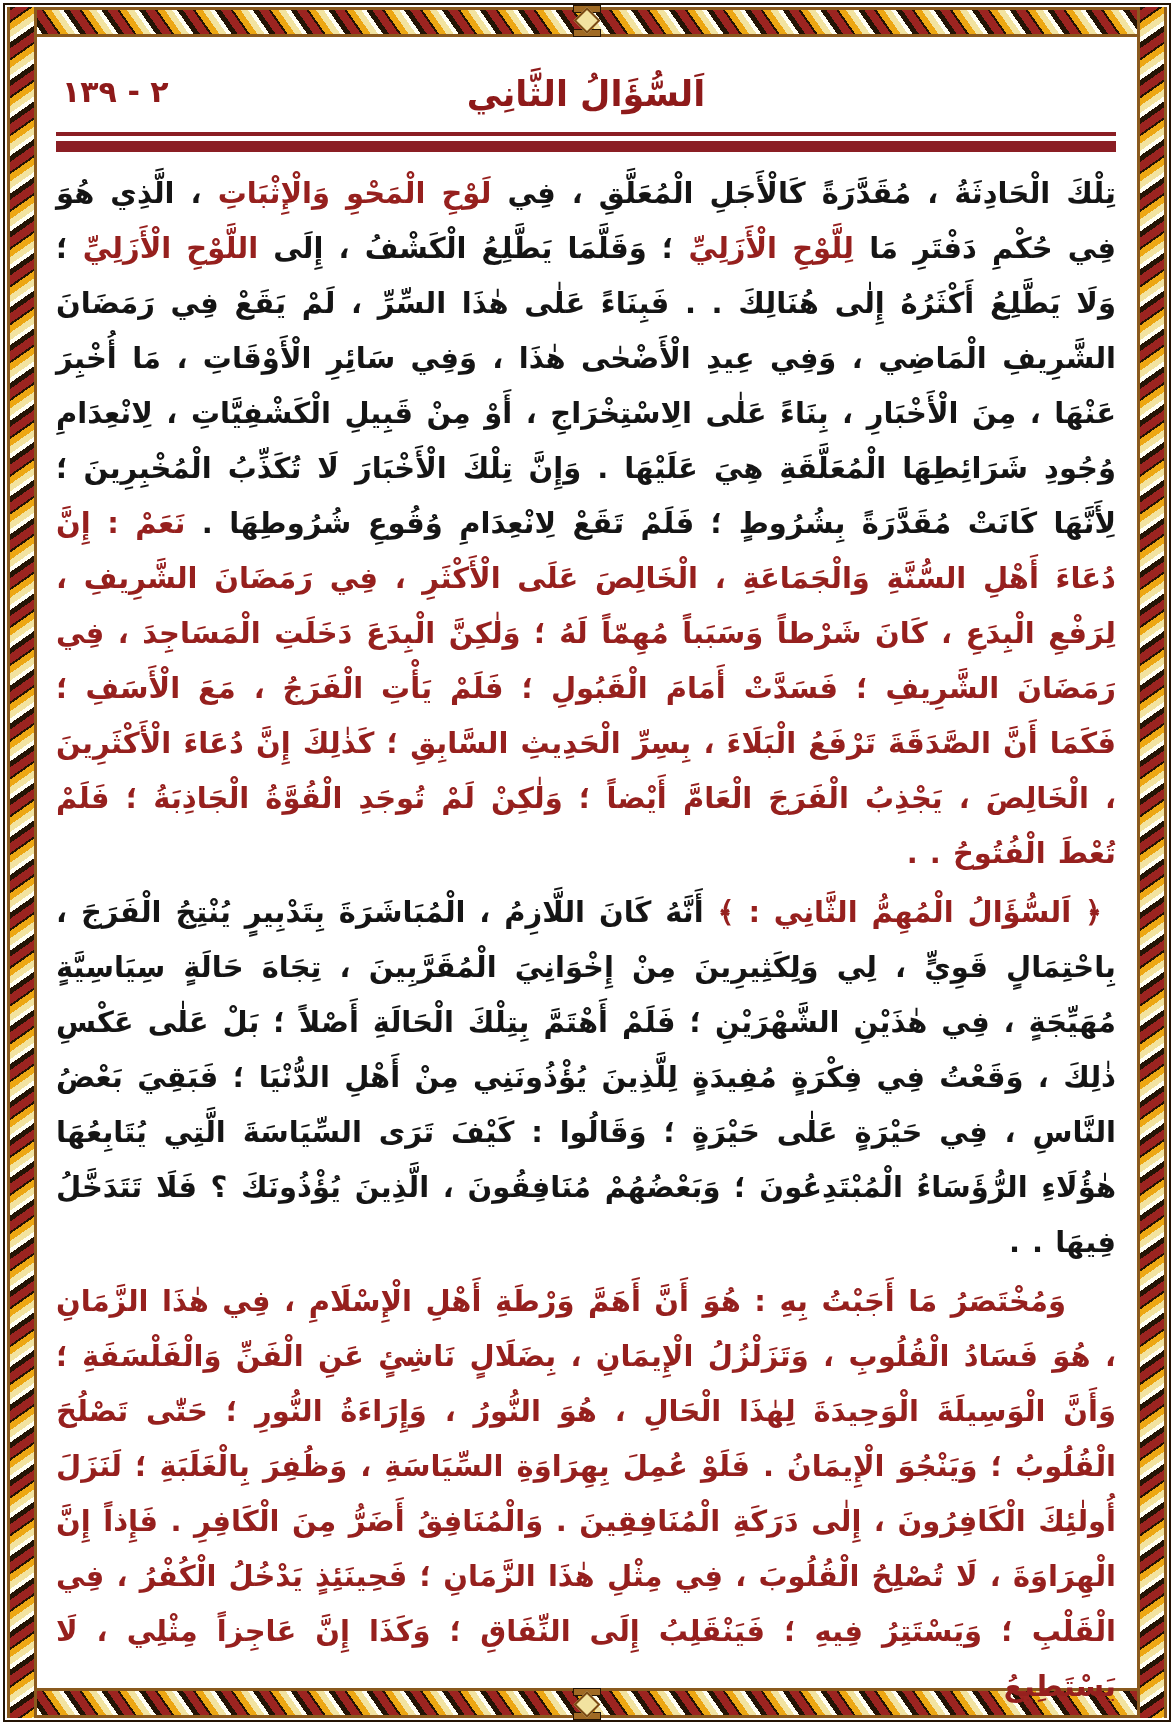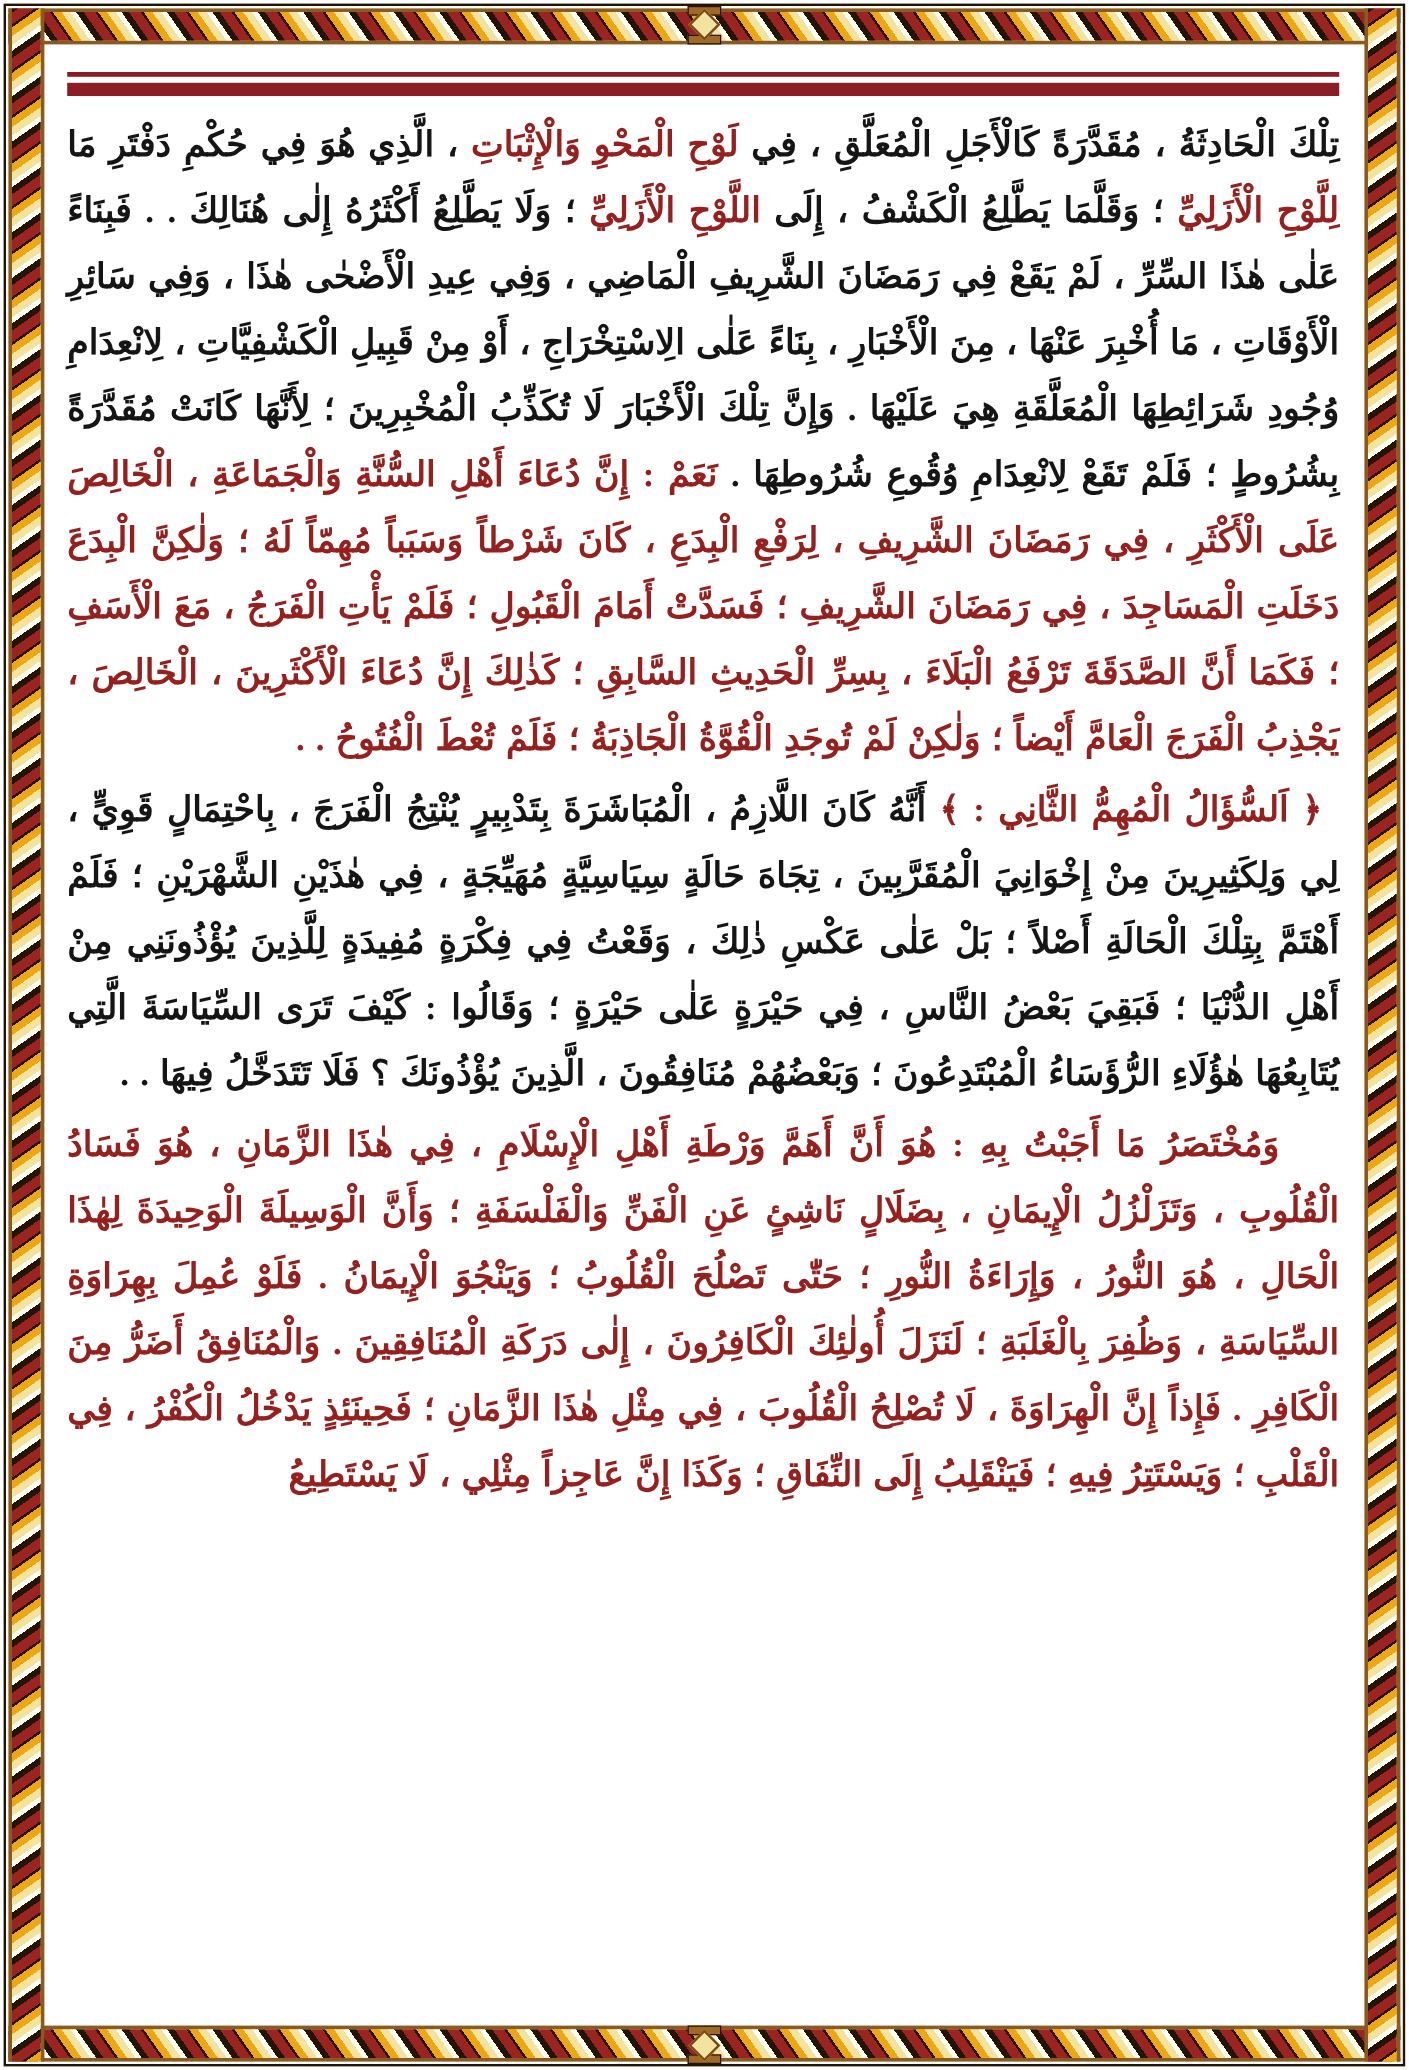--- a/index.html
+++ b/index.html
@@ -80,21 +80,21 @@
   .rule.thick { height: 11px; background: var(--rule_red, #8b1e24); }
 
   .body-text {
     direction: rtl;
     text-align: justify;
     font-size: 29px; font-weight: bold;
     line-height: 55px;
     color: var(--text_black, #151515);
     word-spacing: 2px;
   }
-  .body-text p { margin: 0 0 4px 0; font-family: Liberation Serif, serif; }
+  .body-text p { margin: 0 0 4px 0; }
   .body-text p.indent-sm { text-indent: 14px; }
   .body-text p.indent-lg { text-indent: 50px; }
   .seg-black { color: var(--text_black, #151515); }
   .seg-red   { color: var(--text_red, #96201e); }
 </style>
 </head>
 <body>
 
 <div class="page">
 
@@ -104,20 +104,24 @@
   <div class="strip v left"></div>
   <div class="strip v right"></div>
   <div class="tab t1"></div>
   <div class="tab t2"></div>
   <div class="diamond top"></div>
   <div class="tab b1"></div>
   <div class="tab b2"></div>
   <div class="diamond bottom"></div>
 
   <div class="content">
+    <div class="header">
+      <div class="pagenum">٢ - ١٣٩</div>
+      <h1 class="title">اَلسُّؤَالُ الثَّانِي</h1>
+    </div>
     <div class="rules">
       <div class="rule thin"></div>
       <div class="rule thick"></div>
     </div>
     <div class="body-text">
         <p><span class="seg-black">تِلْكَ الْحَادِثَةُ ، مُقَدَّرَةً كَالْأَجَلِ الْمُعَلَّقِ ، فِي </span><span class="seg-red">لَوْحِ الْمَحْوِ وَالْإِثْبَاتِ</span><span class="seg-black"> ، الَّذِي هُوَ فِي حُكْمِ دَفْتَرِ مَا </span><span class="seg-red">لِلَّوْحِ الْأَزَلِيِّ</span><span class="seg-black"> ؛ وَقَلَّمَا يَطَّلِعُ الْكَشْفُ ، إِلَى </span><span class="seg-red">اللَّوْحِ الْأَزَلِيِّ</span><span class="seg-black"> ؛ وَلَا يَطَّلِعُ أَكْثَرُهُ إِلٰى هُنَالِكَ . .  فَبِنَاءً عَلٰى هٰذَا السِّرِّ ، لَمْ يَقَعْ فِي رَمَضَانَ الشَّرِيفِ الْمَاضِي ، وَفِي عِيدِ الْأَضْحٰى هٰذَا ، وَفِي سَائِرِ الْأَوْقَاتِ ، مَا أُخْبِرَ عَنْهَا ، مِنَ الْأَخْبَارِ ، بِنَاءً عَلٰى الِاسْتِخْرَاجِ ، أَوْ مِنْ قَبِيلِ الْكَشْفِيَّاتِ ، لِانْعِدَامِ وُجُودِ شَرَائِطِهَا الْمُعَلَّقَةِ هِيَ عَلَيْهَا . وَإِنَّ تِلْكَ الْأَخْبَارَ لَا تُكَذِّبُ الْمُخْبِرِينَ ؛ لِأَنَّهَا كَانَتْ مُقَدَّرَةً بِشُرُوطٍ ؛ فَلَمْ تَقَعْ لِانْعِدَامِ وُقُوعِ شُرُوطِهَا . </span><span class="seg-red">نَعَمْ : إِنَّ دُعَاءَ أَهْلِ السُّنَّةِ وَالْجَمَاعَةِ ، الْخَالِصَ عَلَى الْأَكْثَرِ ، فِي رَمَضَانَ الشَّرِيفِ ، لِرَفْعِ الْبِدَعِ ، كَانَ شَرْطاً وَسَبَباً مُهِمّاً لَهُ ؛ وَلٰكِنَّ الْبِدَعَ دَخَلَتِ الْمَسَاجِدَ ، فِي رَمَضَانَ الشَّرِيفِ ؛ فَسَدَّتْ أَمَامَ الْقَبُولِ ؛ فَلَمْ يَأْتِ الْفَرَجُ ، مَعَ الْأَسَفِ ؛ فَكَمَا أَنَّ الصَّدَقَةَ تَرْفَعُ الْبَلَاءَ ، بِسِرِّ الْحَدِيثِ السَّابِقِ ؛ كَذٰلِكَ إِنَّ دُعَاءَ الْأَكْثَرِينَ ، الْخَالِصَ ، يَجْذِبُ الْفَرَجَ الْعَامَّ أَيْضاً ؛ وَلٰكِنْ لَمْ تُوجَدِ الْقُوَّةُ الْجَاذِبَةُ ؛ فَلَمْ تُعْطَ الْفُتُوحُ . .</span></p>
         <p class="indent-sm"><span class="seg-red">﴿ اَلسُّؤَالُ الْمُهِمُّ الثَّانِي : ﴾</span><span class="seg-black"> أَنَّهُ كَانَ اللَّازِمُ ، الْمُبَاشَرَةَ بِتَدْبِيرٍ يُنْتِجُ الْفَرَجَ ، بِاحْتِمَالٍ قَوِيٍّ ، لِي وَلِكَثِيرِينَ مِنْ إِخْوَانِيَ الْمُقَرَّبِينَ ، تِجَاهَ حَالَةٍ سِيَاسِيَّةٍ مُهَيِّجَةٍ ، فِي هٰذَيْنِ الشَّهْرَيْنِ ؛ فَلَمْ أَهْتَمَّ بِتِلْكَ الْحَالَةِ أَصْلاً ؛ بَلْ عَلٰى عَكْسِ ذٰلِكَ ، وَقَعْتُ فِي فِكْرَةٍ مُفِيدَةٍ لِلَّذِينَ يُؤْذُونَنِي مِنْ أَهْلِ الدُّنْيَا ؛ فَبَقِيَ بَعْضُ النَّاسِ ، فِي حَيْرَةٍ عَلٰى حَيْرَةٍ ؛ وَقَالُوا : كَيْفَ تَرَى السِّيَاسَةَ الَّتِي يُتَابِعُهَا هٰؤُلَاءِ الرُّؤَسَاءُ الْمُبْتَدِعُونَ ؛ وَبَعْضُهُمْ مُنَافِقُونَ ، الَّذِينَ يُؤْذُونَكَ ؟ فَلَا تَتَدَخَّلُ فِيهَا . .</span></p>
         <p class="indent-lg"><span class="seg-red">وَمُخْتَصَرُ مَا أَجَبْتُ بِهِ : هُوَ أَنَّ أَهَمَّ وَرْطَةِ أَهْلِ الْإِسْلَامِ ، فِي هٰذَا الزَّمَانِ ، هُوَ فَسَادُ الْقُلُوبِ ، وَتَزَلْزُلُ الْإِيمَانِ ، بِضَلَالٍ نَاشِئٍ عَنِ الْفَنِّ وَالْفَلْسَفَةِ ؛ وَأَنَّ الْوَسِيلَةَ الْوَحِيدَةَ لِهٰذَا الْحَالِ ، هُوَ النُّورُ ، وَإِرَاءَةُ النُّورِ ؛ حَتّٰى تَصْلُحَ الْقُلُوبُ ؛ وَيَنْجُوَ الْإِيمَانُ . فَلَوْ عُمِلَ بِهِرَاوَةِ السِّيَاسَةِ ، وَظُفِرَ بِالْغَلَبَةِ ؛ لَنَزَلَ أُولٰئِكَ الْكَافِرُونَ ، إِلٰى دَرَكَةِ الْمُنَافِقِينَ . وَالْمُنَافِقُ أَضَرُّ مِنَ الْكَافِرِ . فَإِذاً إِنَّ الْهِرَاوَةَ ، لَا تُصْلِحُ الْقُلُوبَ ، فِي مِثْلِ هٰذَا الزَّمَانِ ؛ فَحِينَئِذٍ يَدْخُلُ الْكُفْرُ ، فِي الْقَلْبِ ؛ وَيَسْتَتِرُ فِيهِ ؛ فَيَنْقَلِبُ إِلَى النِّفَاقِ ؛ وَكَذَا إِنَّ عَاجِزاً مِثْلِي ، لَا يَسْتَطِيعُ</span></p>
       </div>
   </div>

